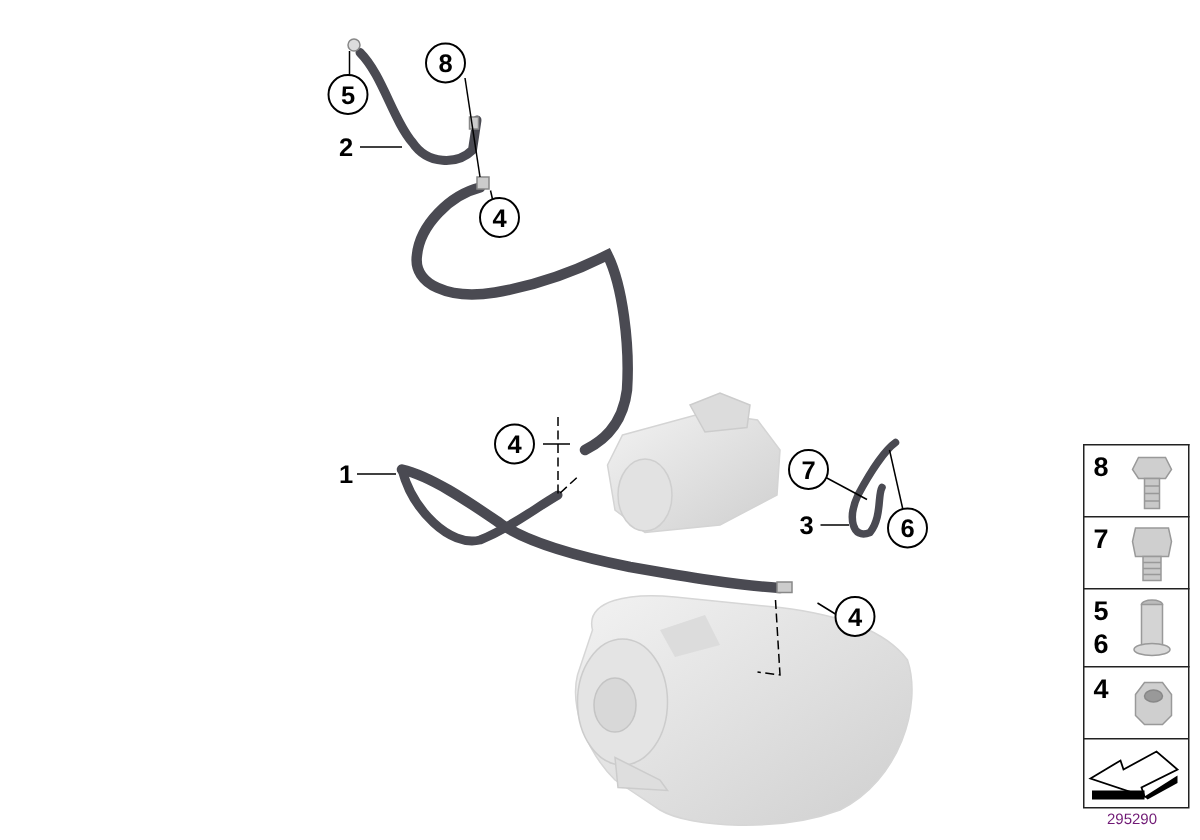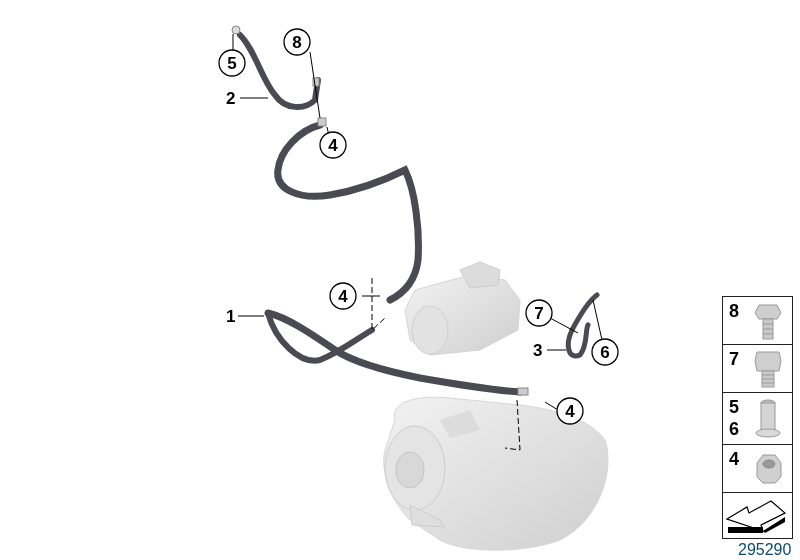--- a/index.html
+++ b/index.html
@@ -4,21 +4,21 @@
 <style>
   html, body { margin: 0; padding: 0; background: #ffffff; }
   body { width: 800px; height: 560px; position: relative; overflow: hidden; font-family: "Liberation Sans", sans-serif; }
   #diagram { position: absolute; left: 0; top: 0; width: 800px; height: 560px; }
   .callout-num { font-family: "Liberation Sans", sans-serif; font-weight: bold; font-size: 17px; fill: #000; }
   .plain-num { font-family: "Liberation Sans", sans-serif; font-weight: bold; font-size: 17px; fill: #000; }
   .legend-cell { position: absolute; left: 722px; width: 71px; border: 1.2px solid #222; border-bottom: none; background: #fff; box-sizing: border-box; }
   .legend-cell.last { border-bottom: 1.2px solid #222; }
   .legend-num { position: absolute; left: 6px; font-weight: bold; font-size: 18px; color: #000; font-family: "Liberation Sans", sans-serif; }
   .legend-icon { position: absolute; left: 30px; top: 4px; }
-  #doc-number { position: absolute; left: 738px; top: 541px; font-size: 16px; color: #0c4a6e; font-family: "Liberation Sans", sans-serif; }
+  #doc-number { position: absolute; left: 738px; top: 541px; font-size: 10px; color: #701a75; font-family: "Liberation Sans", sans-serif; }
 </style>
 </head>
 <body>
 
 <svg id="diagram" viewBox="0 0 800 560" xmlns="http://www.w3.org/2000/svg">
   <defs>
     <linearGradient id="metal" x1="0" y1="0" x2="1" y2="1">
       <stop offset="0" stop-color="#f2f2f2"></stop>
       <stop offset="1" stop-color="#cfcfcf"></stop>
     </linearGradient>

